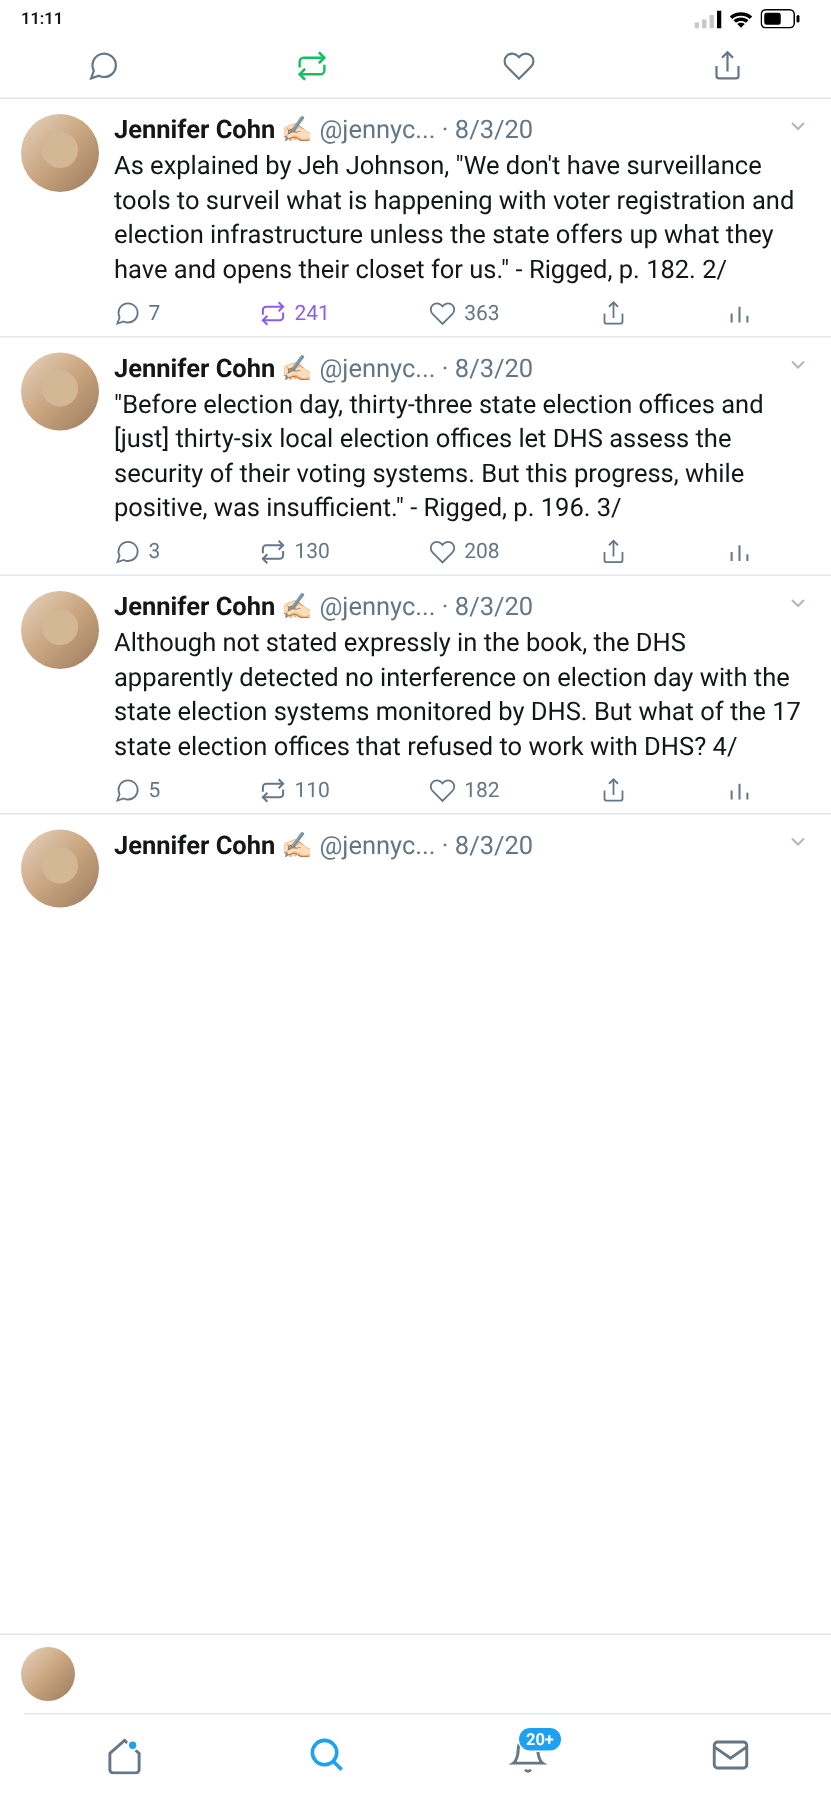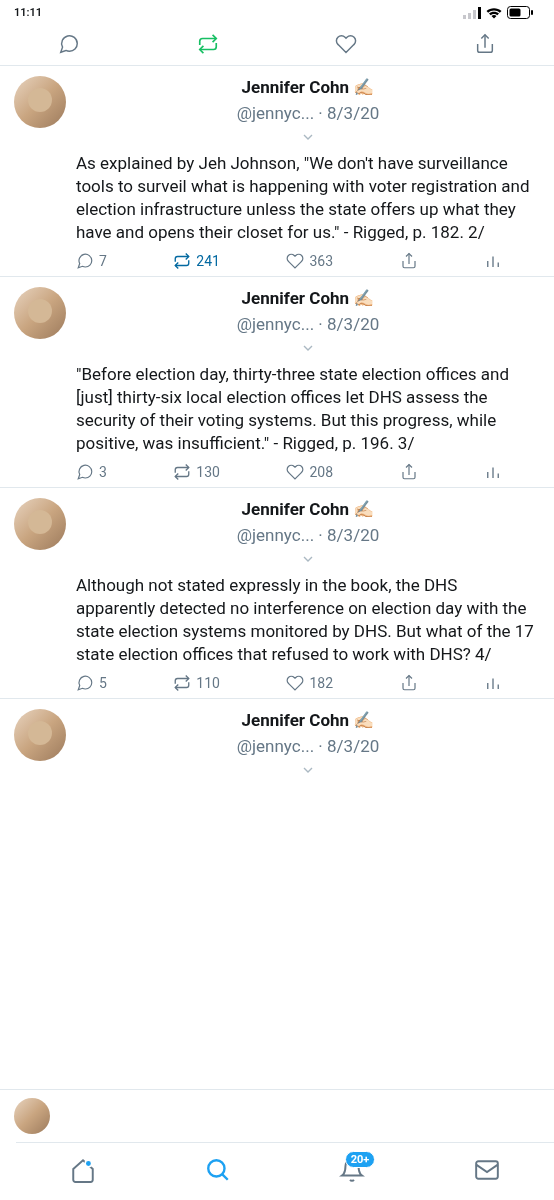--- a/index.html
+++ b/index.html
@@ -79,21 +79,20 @@
     .tweet-body {
       flex: 1;
       min-width: 0;
     }
     .tweet-header {
       display: flex;
       align-items: center;
       gap: 4px;
       font-size: 17px;
       line-height: 1.3;
-      flex-direction: column;
     }
     .display-name {
       font-weight: 700;
       white-space: nowrap;
     }
     .handle-date {
       color: #657786;
       white-space: nowrap;
       overflow: hidden;
       text-overflow: ellipsis;
@@ -126,21 +125,21 @@
       max-width: 430px;
     }
     .action {
       display: flex;
       align-items: center;
       gap: 5px;
       color: #657786;
       font-size: 14px;
     }
     .action.rt-active {
-      color: #0369a1;
+      color: #8b5cf6;
     }
     .action svg {
       width: 18px;
       height: 18px;
     }
     .action.analytics svg {
       width: 18px;
       height: 18px;
     }
     

